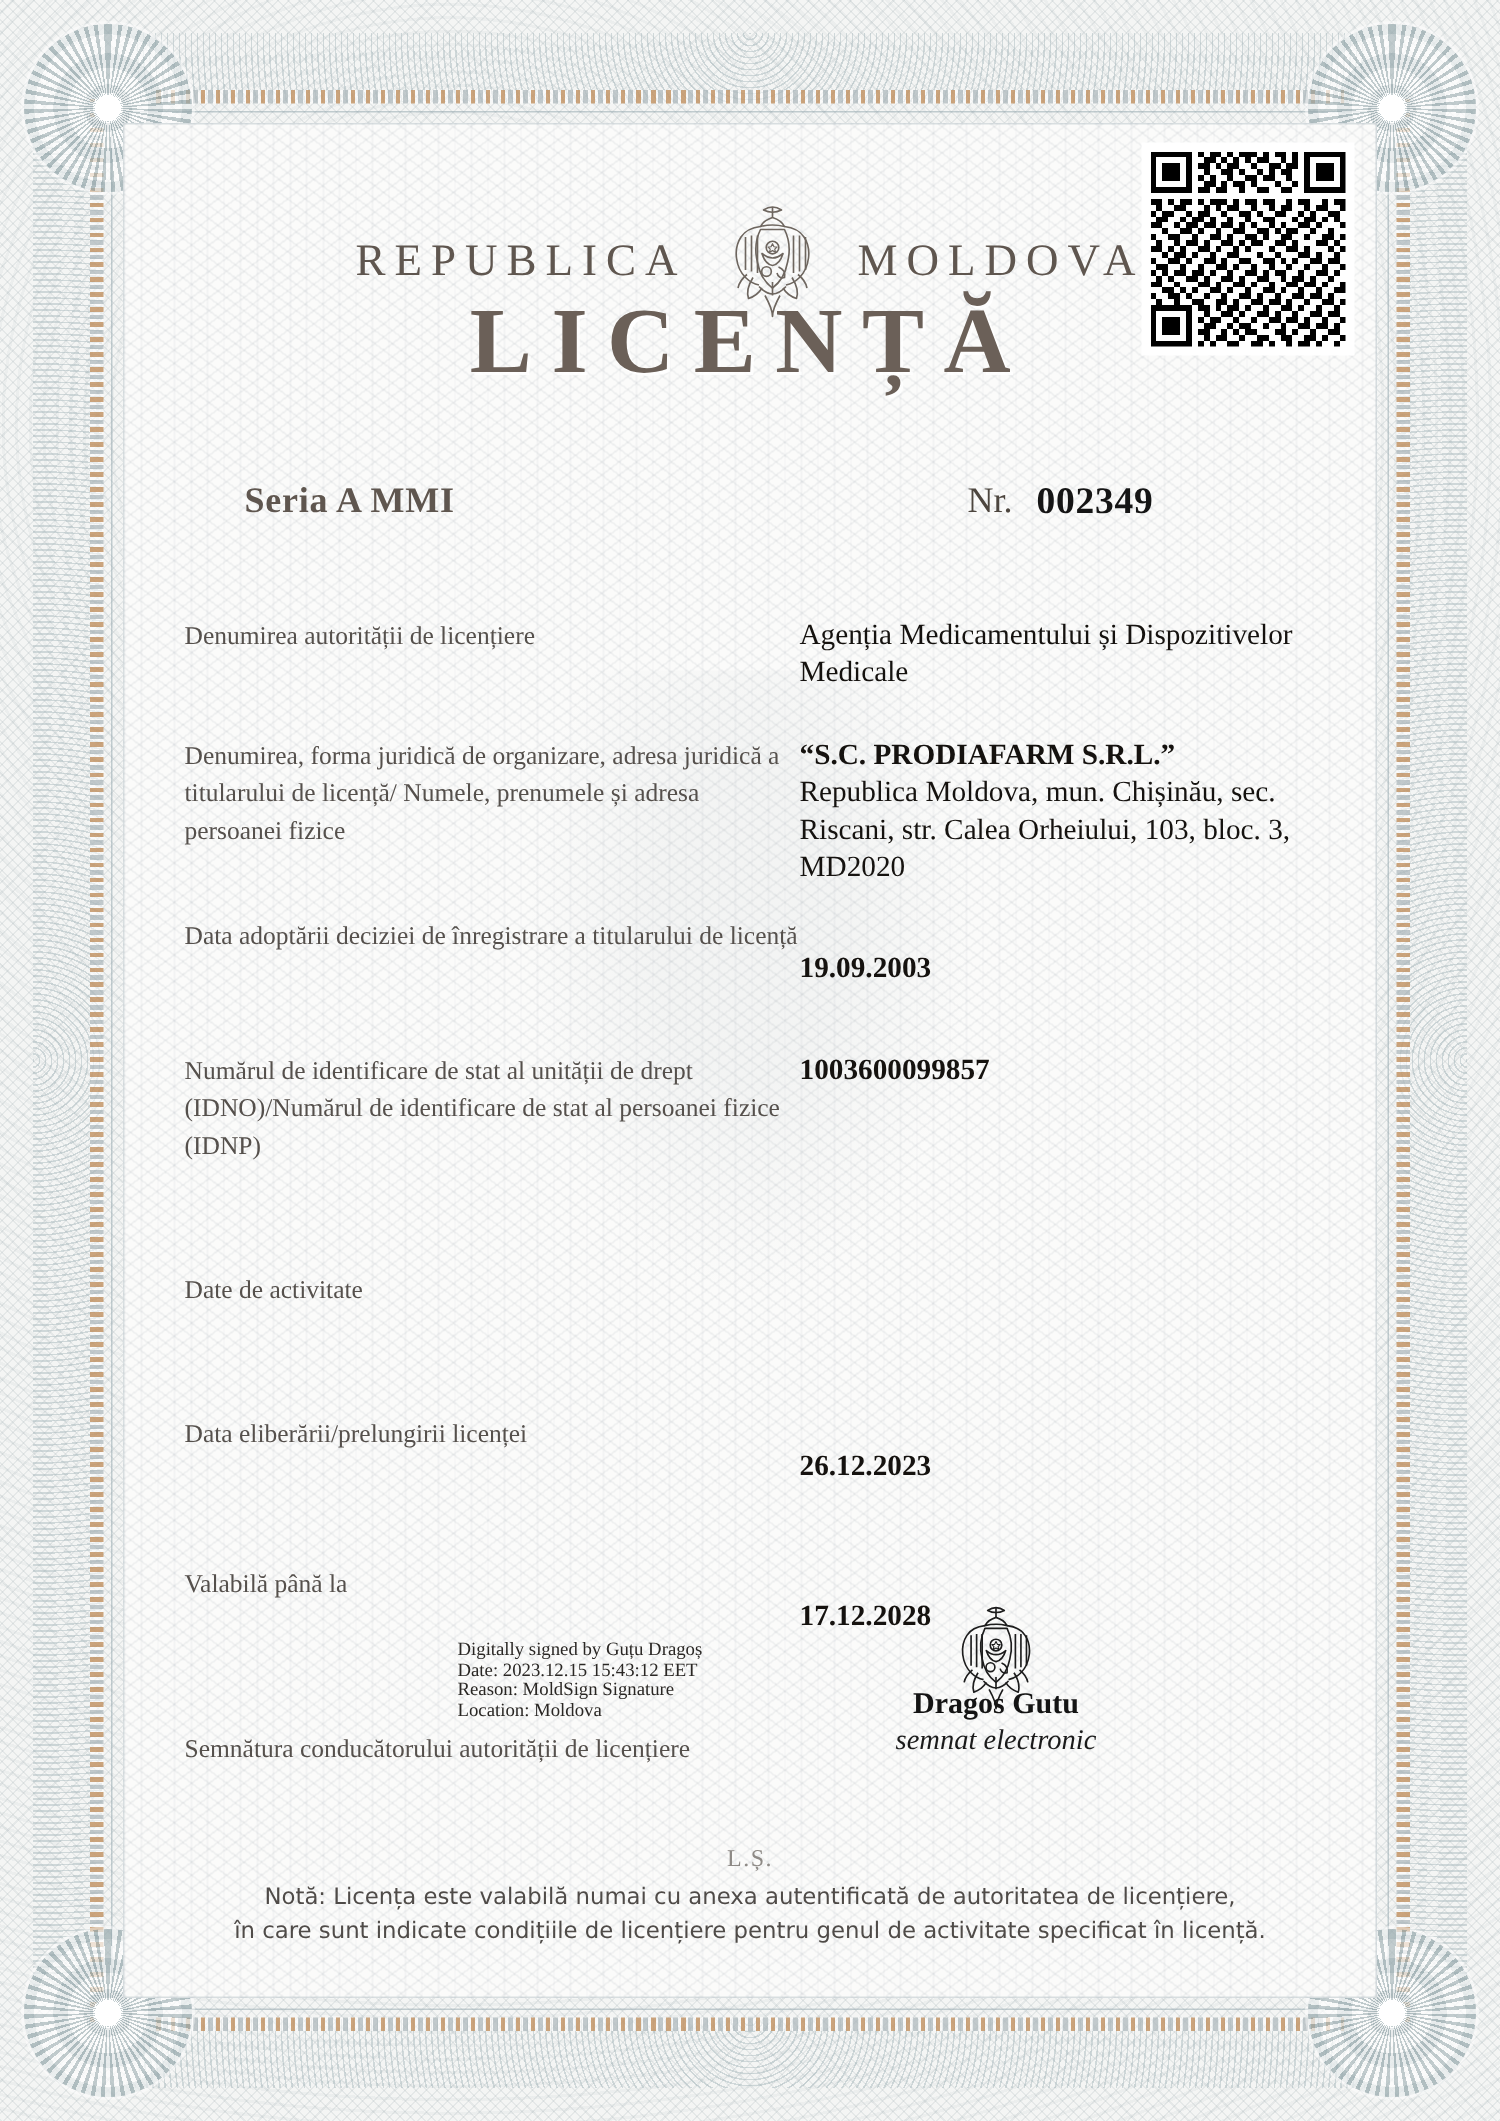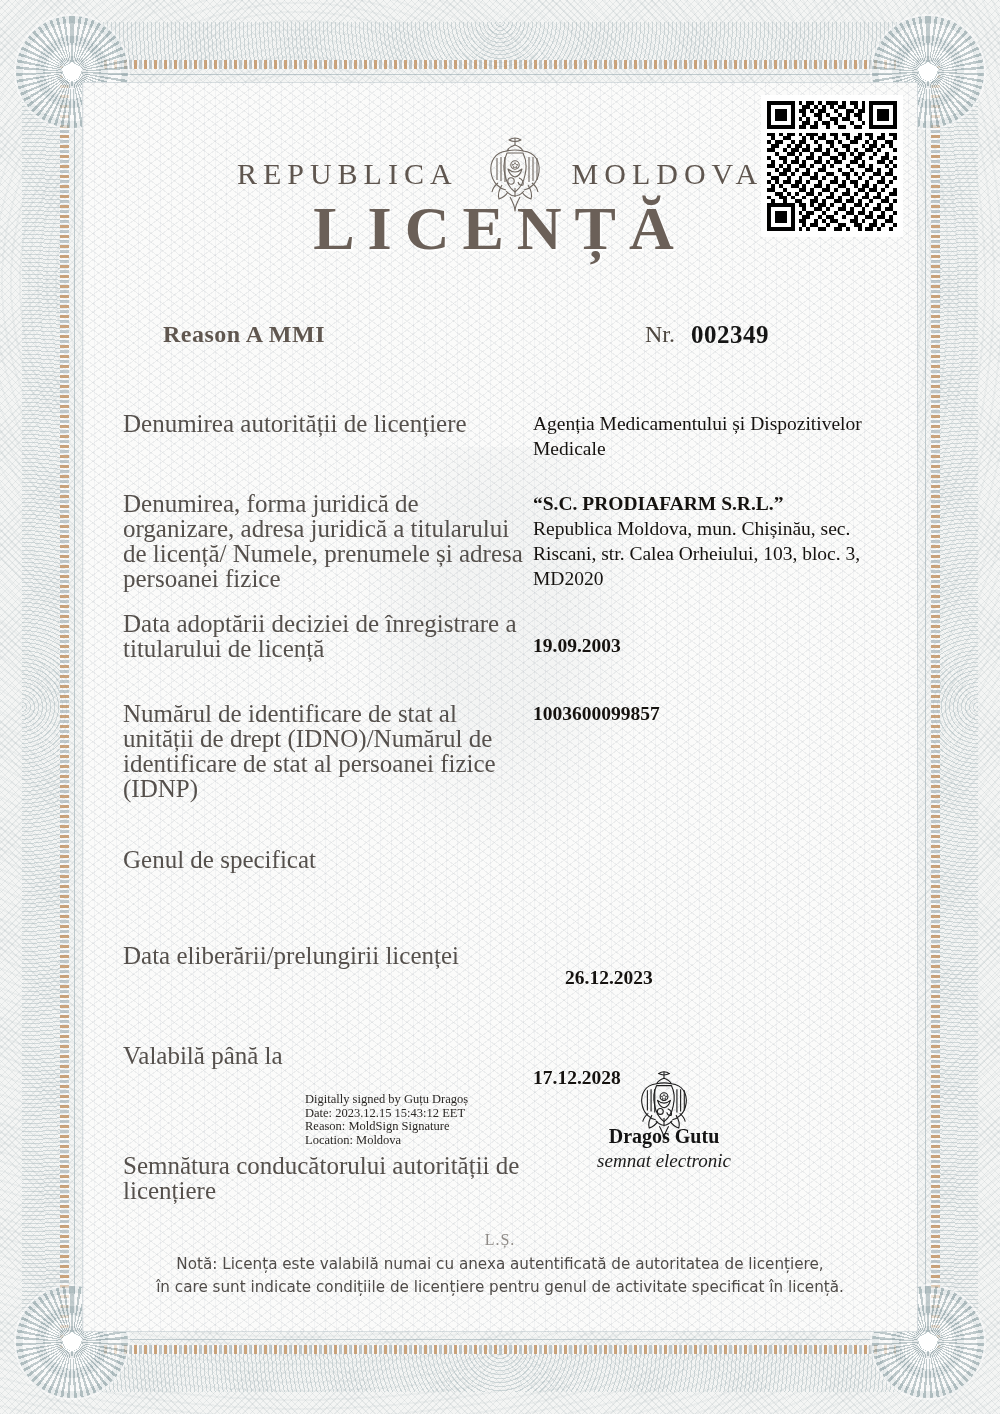--- a/index.html
+++ b/index.html
@@ -151,38 +151,38 @@
 
   
   .field {
     position: absolute;
     display: flex;
     left: 0; right: 0;
   }
   .label {
     width: 450px; padding-left: 40px;
     font-family: "Liberation Serif", serif;
-    font-size: 25px; line-height: 25px;
+    font-size: 17px; line-height: 25px;
     color: #55504c;
   }
   .value {
     flex: 1; padding-right: 40px;
     font-family: "Liberation Serif", serif;
     font-size: 19.5px; line-height: 25px;
     color: #15120f;
   }
   .value.bold { font-weight: 700; }
   .value .strong { font-weight: 700; }
 
   .f1 { top: 328px; }
   .f2 { top: 408px; }
   .f3 { top: 528px; }
   .f4 { top: 618px; }
   .f5 { top: 764px; }
-  .f6 { top: 860px; gap: 32px; }
+  .f6 { top: 860px; }
   .f7 { top: 960px; }
   .f8 { top: 1056px; }
 
   .f3 .value, .f5 .value, .f6 .value, .f7 .value { padding-top: 22px; }
   .f8 .label { padding-top: 14px; }
 
   
   #digsig {
     position: absolute;
     left: 222px; top: 1010px;
@@ -598,21 +598,21 @@
             <path d="M14 48 q-5 4 -6 9 M48 48 q5 4 6 9"></path>
           </g>
         </svg>
       </div>
       <div class="country-word">MOLDOVA</div>
     </div>
 
     <div id="title">LICENȚĂ</div>
 
     <div id="serial-row">
-      <div id="seria">Reason A MMI</div>
+      <div id="seria">Seria A MMI</div>
       <div id="nr-group">
         <span id="nr-label">Nr.</span>
         <span id="nr-value">002349</span>
       </div>
     </div>
 
     <div class="field f1">
       <div class="label">Denumirea autorității de licențiere</div>
       <div class="value">Agenția Medicamentului și Dispozitivelor Medicale</div>
     </div>
@@ -629,21 +629,21 @@
       <div class="label">Data adoptării deciziei de înregistrare a titularului de licență</div>
       <div class="value bold">19.09.2003</div>
     </div>
 
     <div class="field f4">
       <div class="label">Numărul de identificare de stat al unității de drept (IDNO)/Numărul de identificare de stat al persoanei fizice (IDNP)</div>
       <div class="value bold">1003600099857</div>
     </div>
 
     <div class="field f5">
-      <div class="label">Genul de specificat</div>
+      <div class="label">Date de activitate</div>
     </div>
 
     <div class="field f6">
       <div class="label">Data eliberării/prelungirii licenței</div>
       <div class="value bold">26.12.2023</div>
     </div>
 
     <div class="field f7">
       <div class="label">Valabilă până la</div>
       <div class="value bold">17.12.2028</div>

